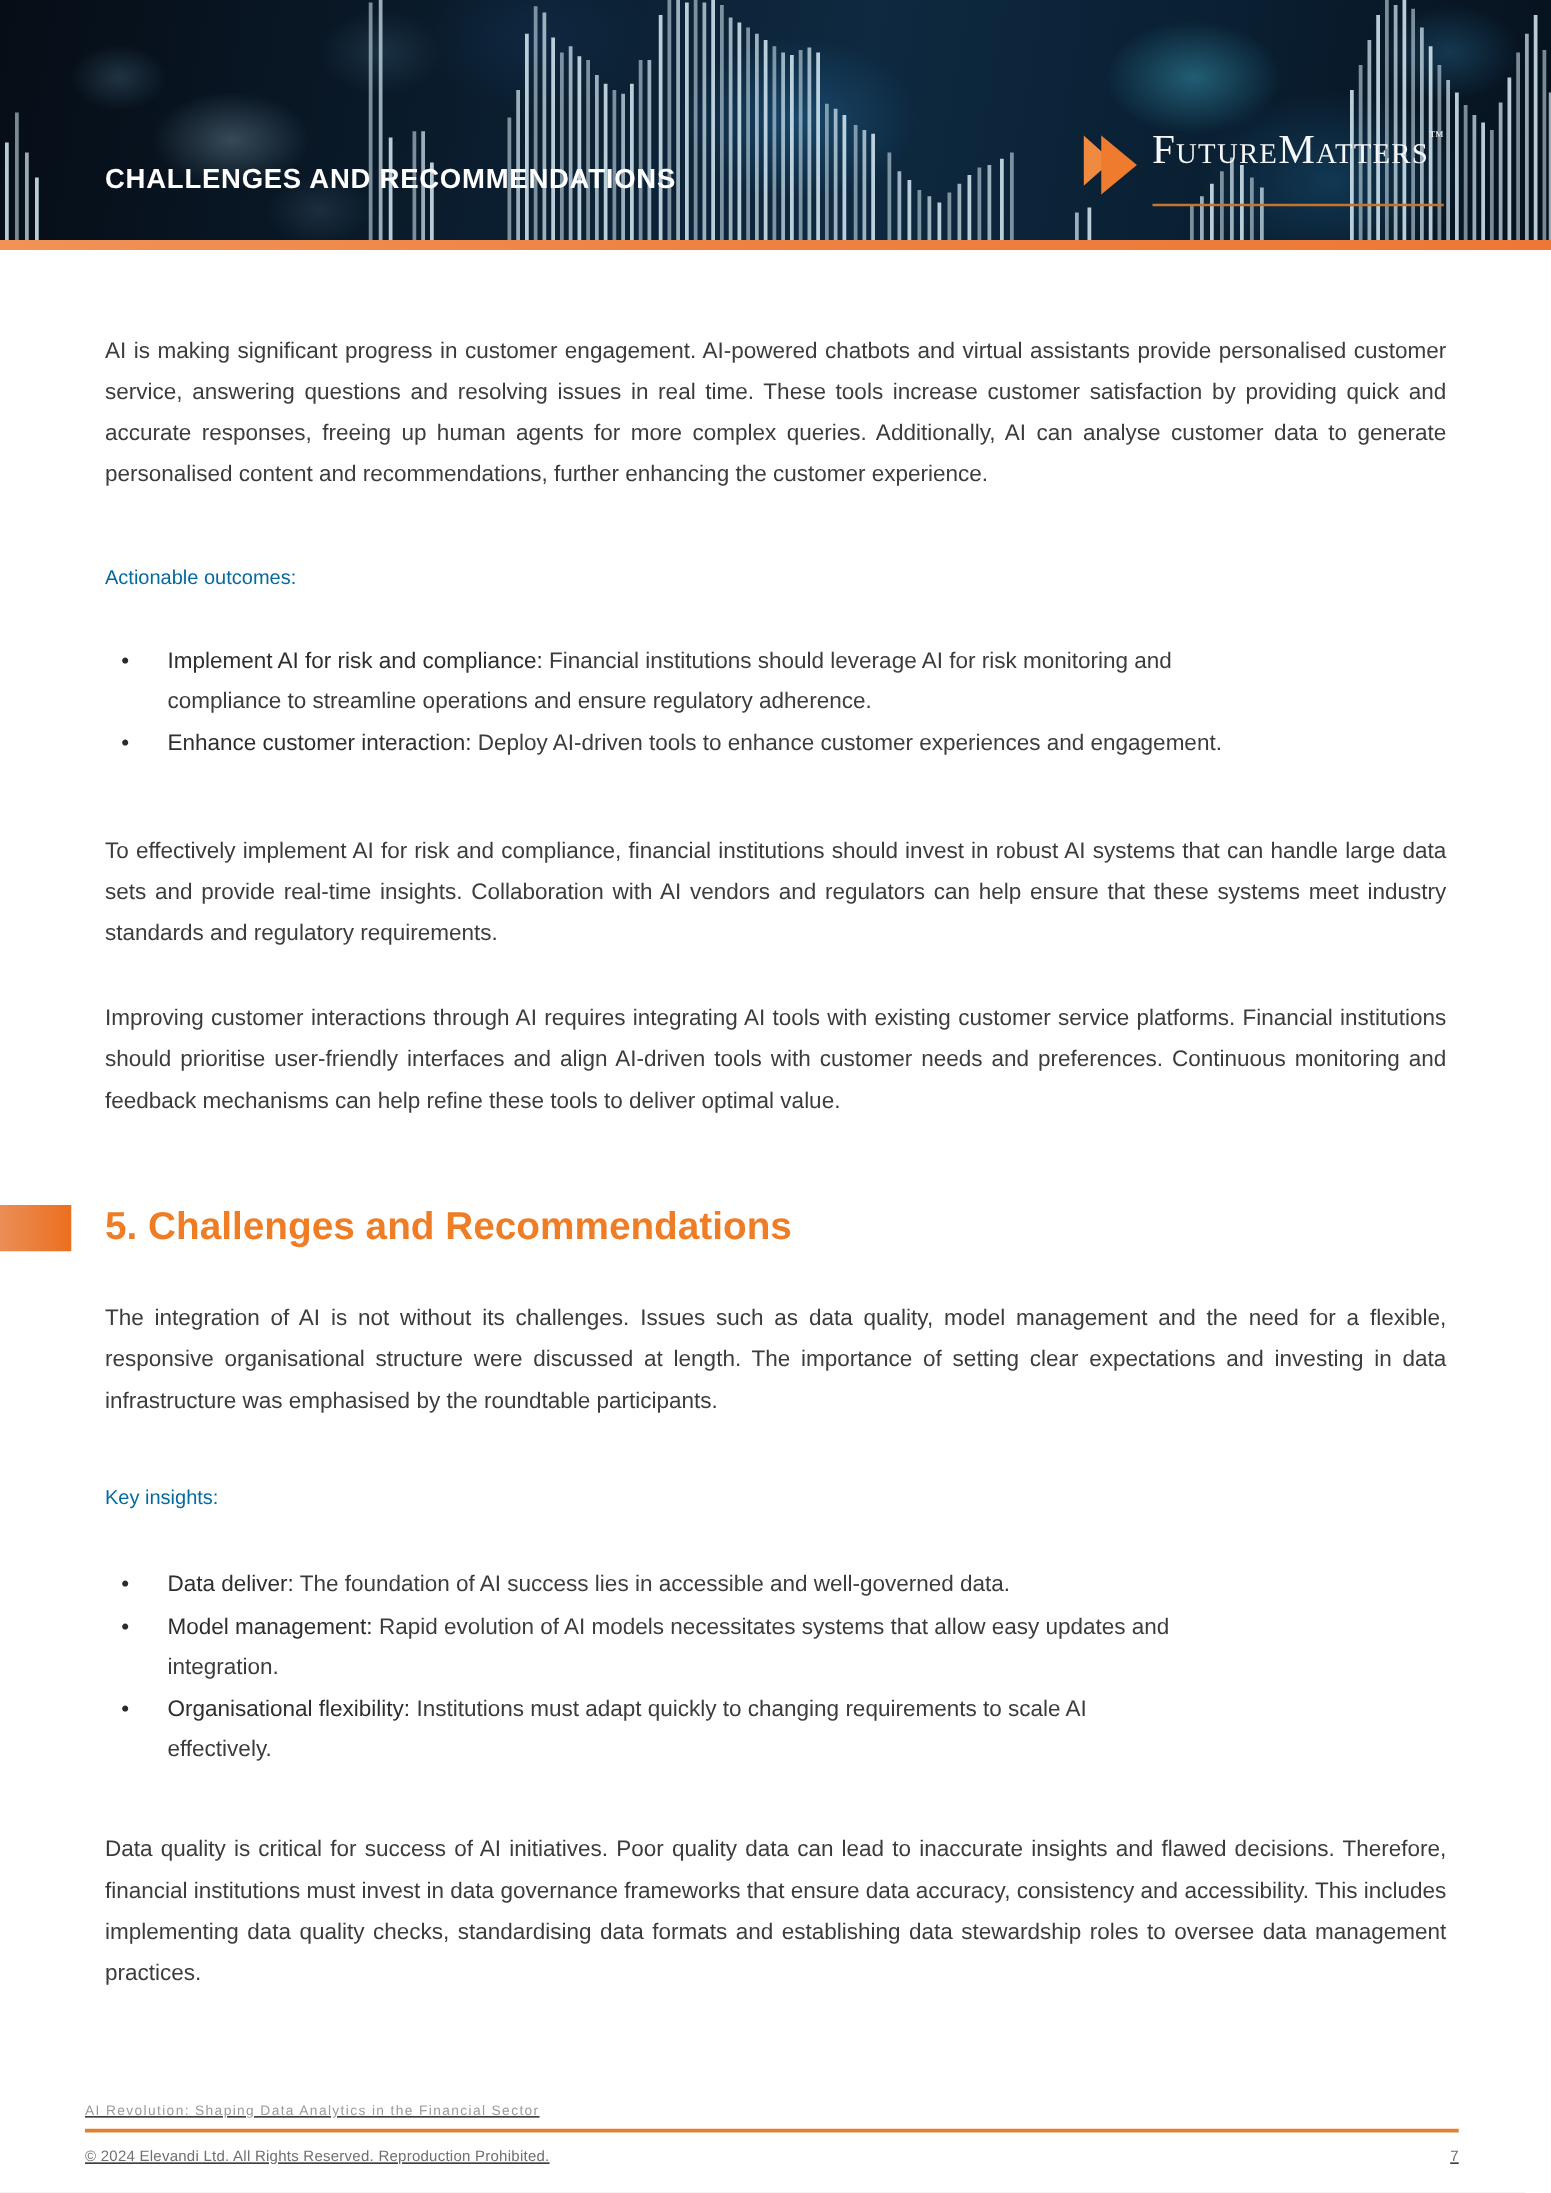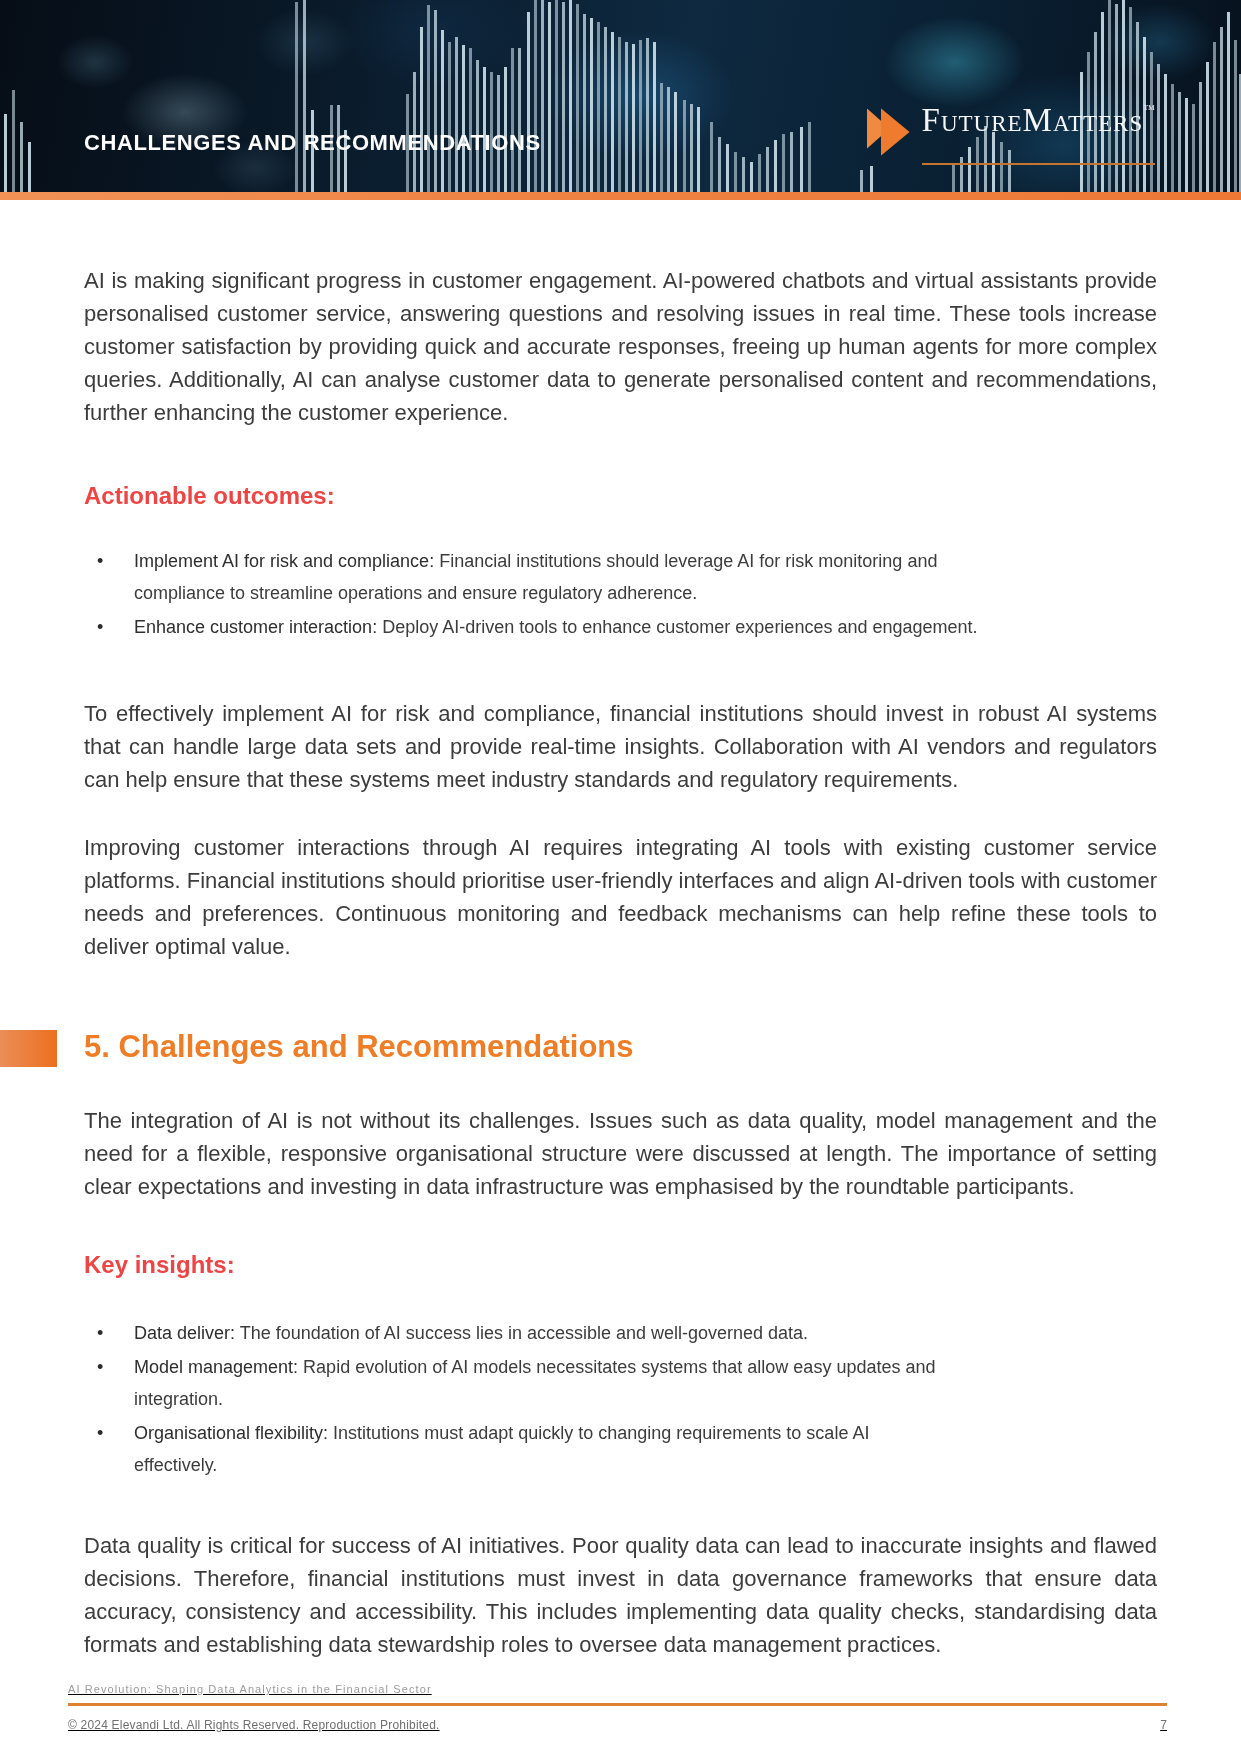--- a/index.html
+++ b/index.html
@@ -70,29 +70,29 @@
   }
   .accent-bar{
     width:100%;height:8px;
     background:linear-gradient(90deg,#f19257 0%,#ee8242 45%,#ed7836 100%);
   }
 
   
   .content{padding:0 84px;}
   .body-p{
     margin:0;
-    font-size:22px;line-height:33px;
+    font-size:18px;line-height:33px;
     text-align:justify;
     color:#3c3c3c;
   }
   #para-intro{margin-top:64px;}
   .sub-heading{
     margin:0;
-    font-size:24px;line-height:30px;
-    font-weight:700;color:#ef4444;
+    font-size:16px;line-height:30px;
+    font-weight:400;color:#0369a1;
   }
   #actionable-heading{margin-top:52px;}
   .doc-list{
     list-style:none;margin:0;padding:0;
     max-width:900px;
   }
   #actionable-list{margin-top:34px;}
   .doc-list li{
     position:relative;
     padding-left:50px;

